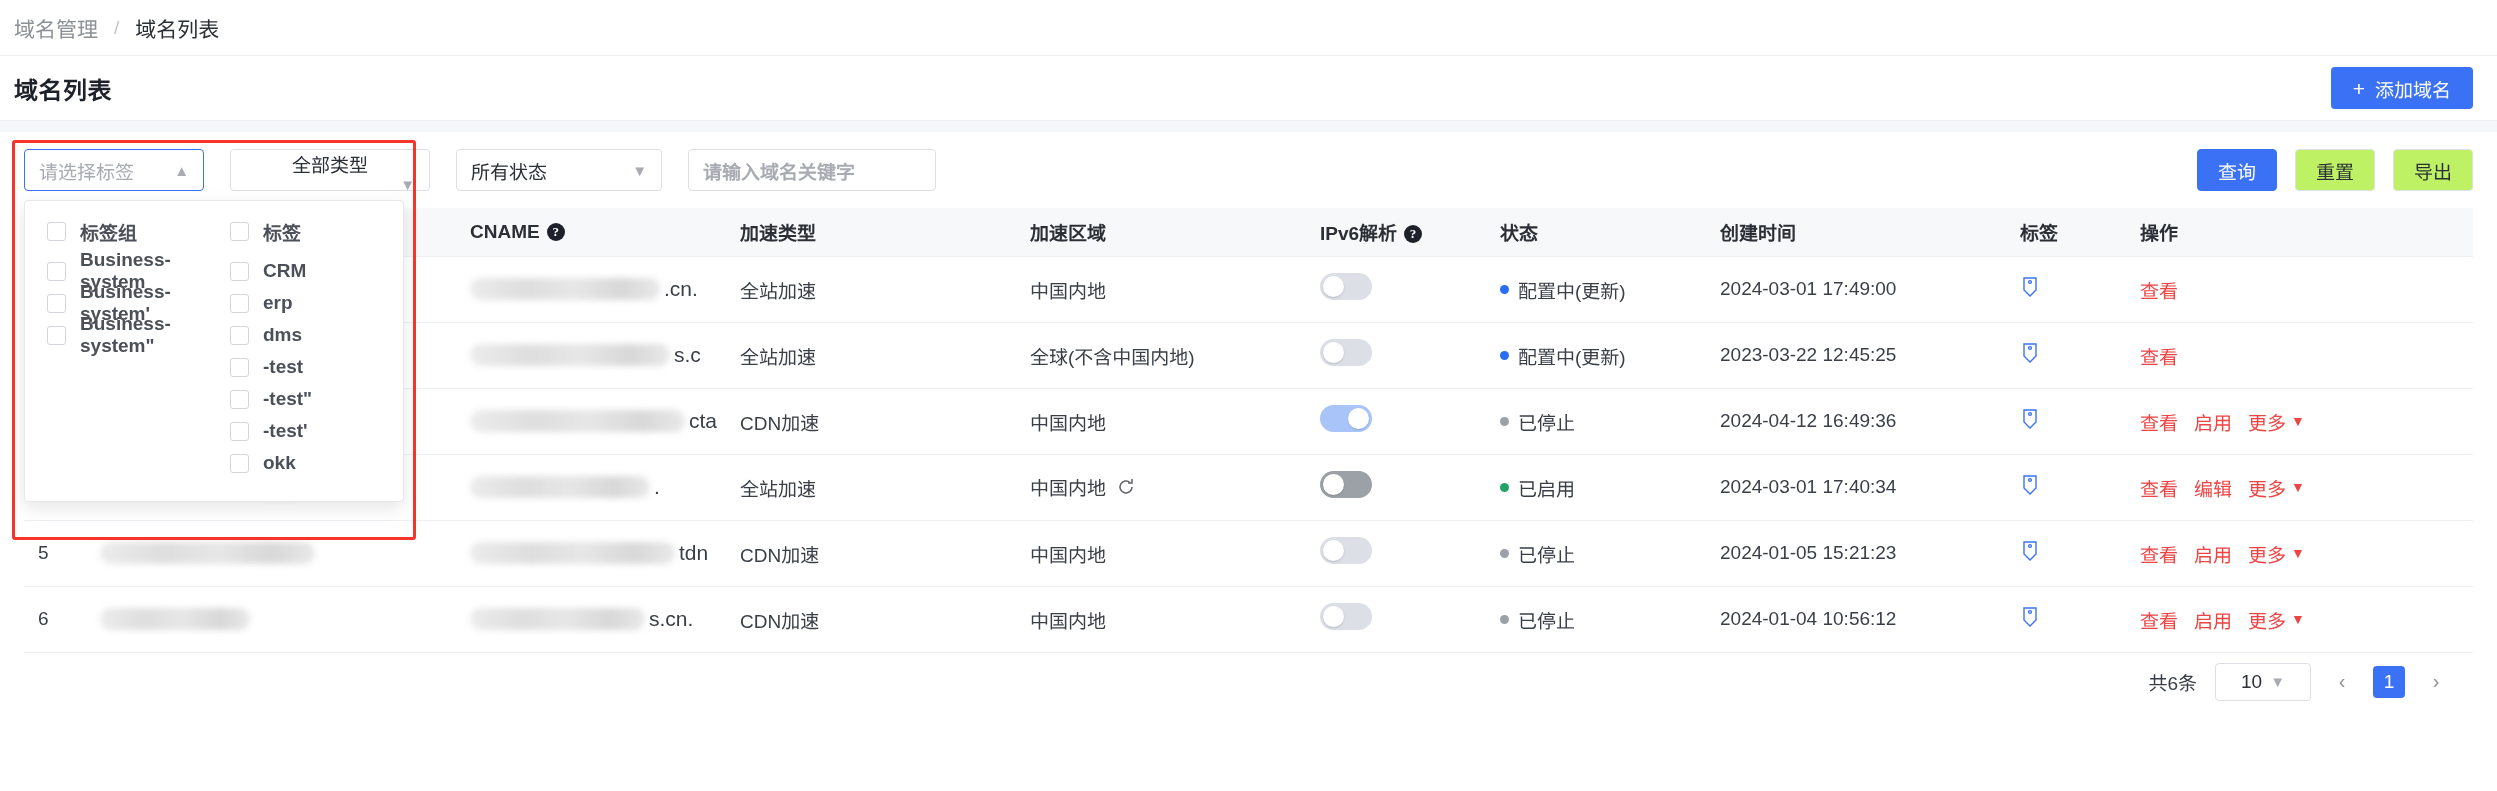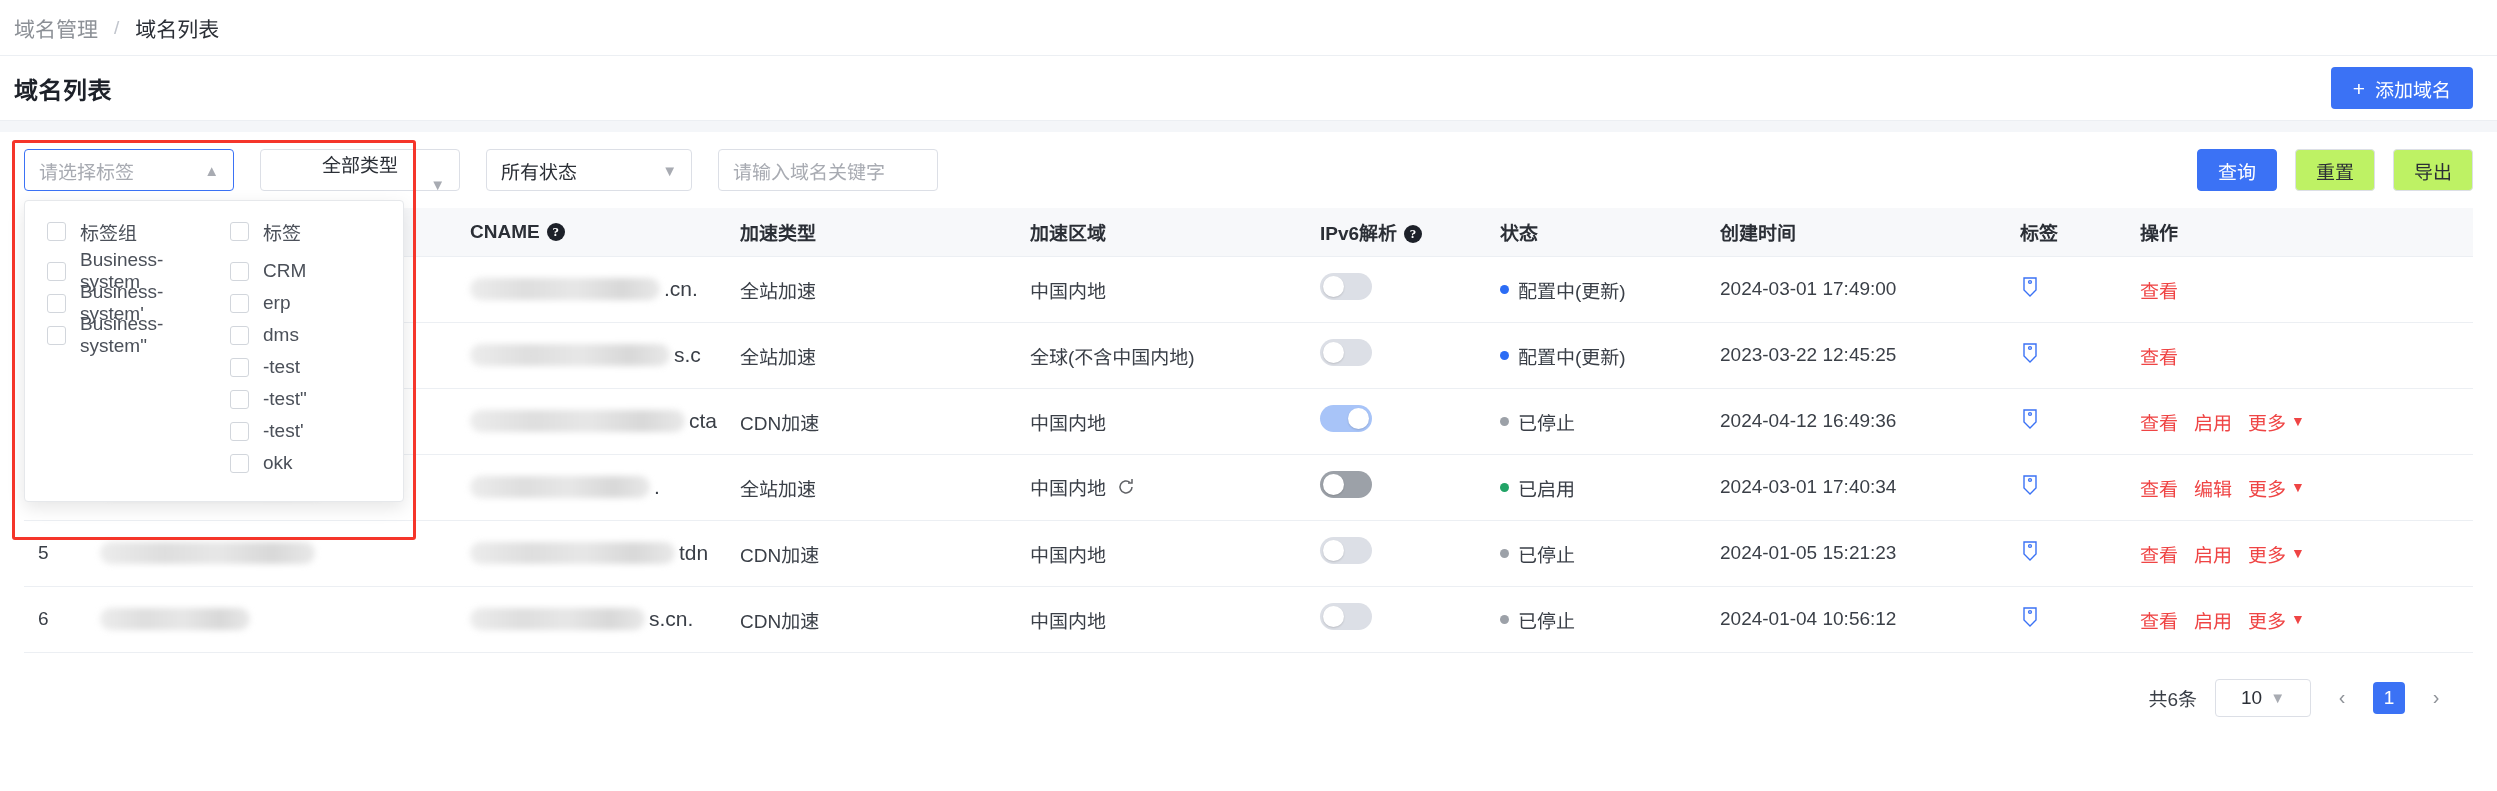--- a/index.html
+++ b/index.html
@@ -80,24 +80,24 @@
   }
   .field .ph { color: #a8abb2; }
   .field .val { color: #2b2f36; }
   .caret {
     margin-left: auto;
     color: #a8abb2;
     font-size: 15px;
     line-height: 1;
     display: inline-block;
   }
-  .tag-select { width: 210px; border-color: #3b72f5; }
+  .tag-select { width: 180px; border-color: #3b72f5; }
   .type-select { width: 200px; margin-left: 26px; flex-direction: column; }
   .status-select { width: 206px; margin-left: 26px; }
-  .kw-input { width: 220px; margin-left: 26px; }
+  .kw-input { width: 248px; margin-left: 26px; font-weight: bold; }
 
   .filter-actions { margin-left: auto; display: flex; align-items: flex-start; gap: 18px; }
   .btn {
     height: 42px;
     min-width: 80px;
     padding: 0 20px;
     border-radius: 4px;
     font-size: 19px;
     cursor: pointer;
     font-family: inherit;
@@ -114,20 +114,21 @@
     left: 24px;
     top: 68px;
     width: 380px;
     background: #fff;
     border: 1px solid #e6e8eb;
     box-shadow: 0 6px 18px rgba(0,0,0,.10);
     border-radius: 4px;
     padding: 14px 0 22px 0;
     z-index: 40;
     display: flex;
+    font-weight: bold;
   }
   .tag-col { flex: 1; padding-left: 22px; }
   .tag-col.right { padding-left: 10px; }
   .tag-opt {
     display: flex;
     align-items: center;
     height: 32px;
     font-size: 19px;
     color: #4b5059;
     cursor: pointer;
@@ -251,21 +252,21 @@
   .more .mcaret { font-size: 14px; }
 
   .refresh-icon { margin-left: 10px; color:#606266; display:inline-block; vertical-align:-2px;}
 
   
   .pager {
     display: flex;
     align-items: center;
     justify-content: flex-end;
     gap: 18px;
-    padding: 26px 24px 0 0;
+    padding: 10px 24px 0 0;
     font-size: 19px;
     color: #3a3f47;
   }
   .page-size {
     height: 38px;
     width: 96px;
     border: 1px solid #dcdfe6;
     border-radius: 4px;
     display: inline-flex;
     align-items: center;

